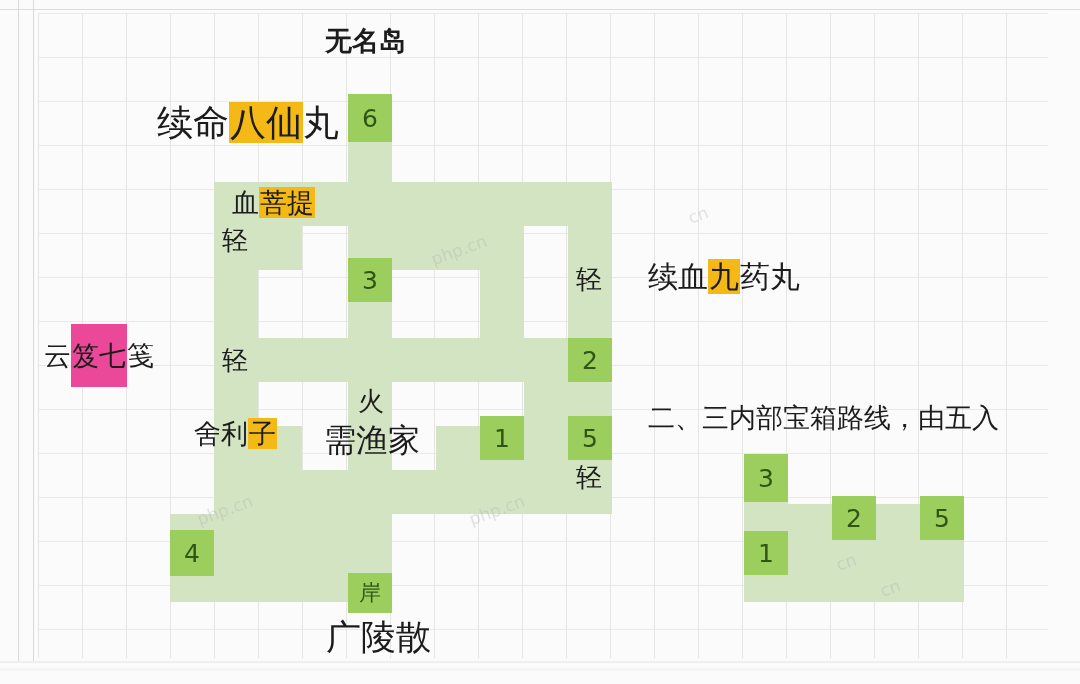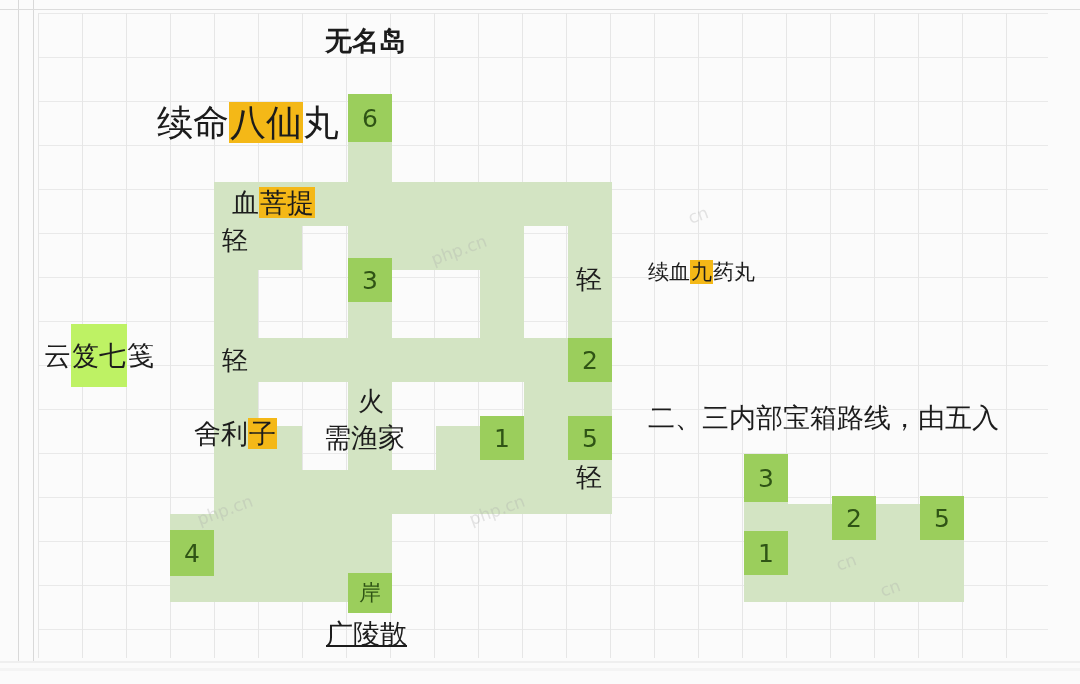--- a/index.html
+++ b/index.html
@@ -30,21 +30,21 @@
   }
   
   .layer{position:absolute;left:0;top:0;width:1080px;height:684px;pointer-events:none;}
   .cell{position:absolute;box-sizing:border-box;}
   .path{background:#d3e4c3;}
   .box{background:#9bce5c;display:flex;align-items:center;justify-content:center;
        color:#2f5415;font-size:25px;font-weight:400;font-family:"DejaVu Sans",sans-serif;}
   .lbl{position:absolute;white-space:nowrap;color:#1c1c1c;
        font-family:"DejaVu Sans","Liberation Sans",sans-serif;line-height:1;}
   .hi{background:#f4b817;padding:0 1px;}
-  .hi-pale{background:#bef264;padding:16px 1px;}
+  .hi-pale{background:#ec4899;padding:16px 1px;}
   .wm{position:absolute;color:rgba(170,170,170,.30);font-size:17px;
       transform:rotate(-20deg);font-family:"DejaVu Sans",sans-serif;pointer-events:none;}
 </style>
 </head>
 <body>
 
 <div id="sheet">
 
   <div class="edge-v" style="left:18px;top:0;width:1px;height:662px;"></div>
   <div class="edge-v" style="left:33px;top:0;width:1px;height:662px;"></div>
@@ -139,29 +139,29 @@
     </div>
 
     <div class="lbl" style="left:44px;top:342px;font-size:27px;">
       <span>云</span><span class="hi-pale">笈七</span><span>笺</span>
     </div>
 
     <div class="lbl" style="left:194px;top:420px;font-size:27px;">
       <span>舍利</span><span class="hi">子</span>
     </div>
 
-    <div class="lbl" style="left:648px;top:262px;font-size:21px;">
+    <div class="lbl" style="left:648px;top:262px;font-size:30px;">
       <span>续血</span><span class="hi">九</span><span>药丸</span>
     </div>
 
 
     <div class="lbl" style="left:358px;top:388px;font-size:26px;">火</div>
-    <div class="lbl" style="left:324px;top:424px;font-size:27px;">需渔家</div>
+    <div class="lbl" style="left:324px;top:424px;font-size:32px;">需渔家</div>
 
-    <div class="lbl" style="left:326px;top:620px;font-size:27px;text-decoration:underline;">广陵散</div>
+    <div class="lbl" style="left:326px;top:620px;font-size:35px;">广陵散</div>
 
     <div class="lbl" style="left:222px;top:227px;font-size:26px;">轻</div>
     <div class="lbl" style="left:222px;top:347px;font-size:26px;">轻</div>
     <div class="lbl" style="left:576px;top:266px;font-size:26px;">轻</div>
     <div class="lbl" style="left:576px;top:464px;font-size:26px;">轻</div>
 
     <div class="lbl" style="left:648px;top:382px;font-size:27px;margin-top:22px;">二、三内部宝箱路线，由五入</div>
   </div>
 
   <div class="layer">

